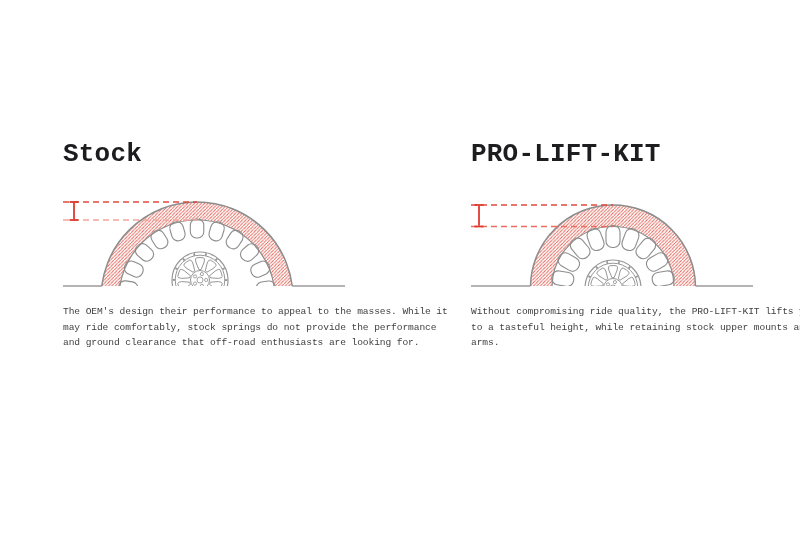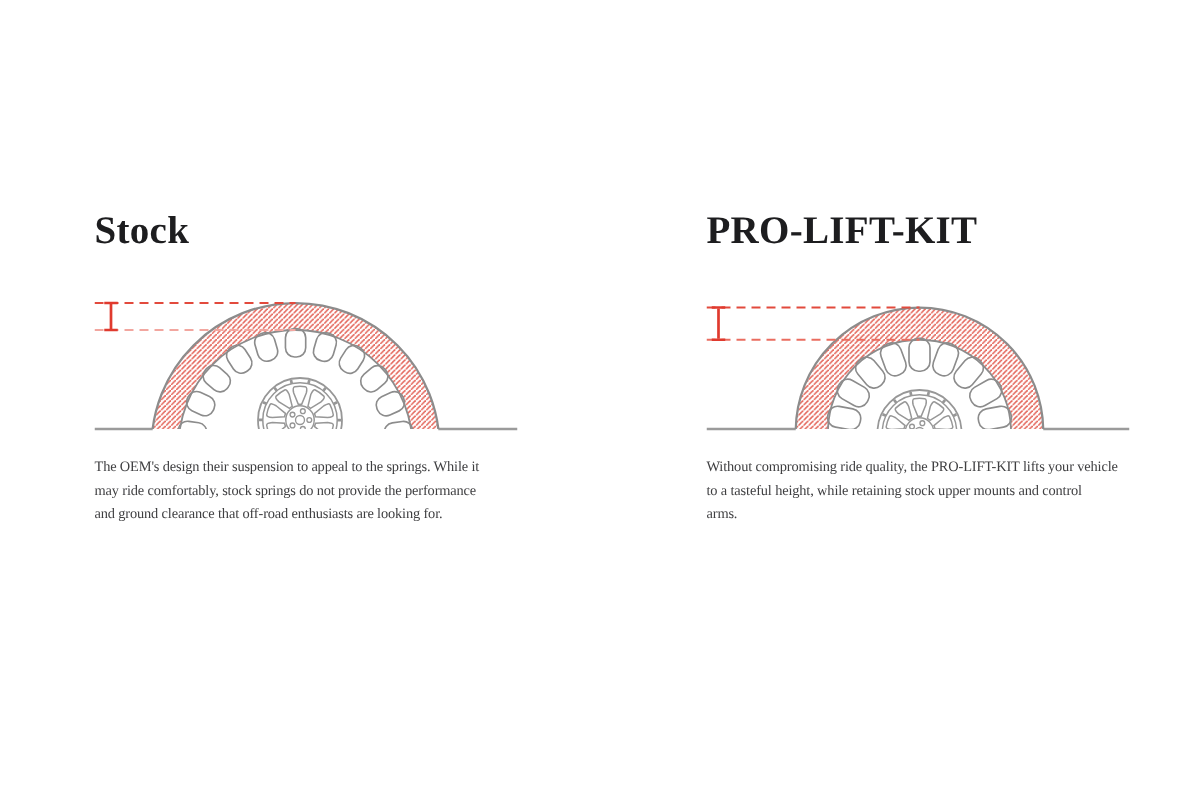--- a/index.html
+++ b/index.html
@@ -1,17 +1,17 @@
 <!DOCTYPE html>
 <html><head>
 <meta charset="utf-8">
 <style>
   html,body{margin:0;padding:0;background:#ffffff;}
   .canvas{position:relative;width:800px;height:510px;background:#ffffff;overflow:hidden;
-          font-family:Liberation Serif, serif;}
+          font-family:Liberation Mono, monospace;}
   .panel{position:absolute;top:0;width:320px;height:534px;}
   .panel h2{position:absolute;top:140px;left:0;margin:0;font-size:26px;line-height:28px;
             font-weight:700;color:#1d1d1f;letter-spacing:0.2px;}
   .panel .diagram{position:absolute;top:192px;left:0;}
   .panel .desc{position:absolute;top:304px;left:0;margin:0;font-size:9.6px;line-height:15.5px;
                letter-spacing:-0.1px;color:#3f3f41;white-space:pre;}
 </style>
 </head>
 <body>
 
@@ -98,21 +98,21 @@
           </g>
         </g>
         <line x1="0" y1="10" x2="134" y2="10" stroke="#e24a3d" stroke-width="1.4" stroke-dasharray="6 4"></line>
         <line x1="0" y1="28" x2="134" y2="28" stroke="#f2a69f" stroke-width="1.4" stroke-dasharray="6 4"></line>
         <g>
           <line x1="11" y1="10.7" x2="11" y2="27.3" stroke="#e03a2e" stroke-width="1.8"></line>
           <line x1="6.5" y1="10" x2="15.5" y2="10" stroke="#e03a2e" stroke-width="1.8"></line>
           <line x1="6.5" y1="28" x2="15.5" y2="28" stroke="#e03a2e" stroke-width="1.8"></line>
         </g>
       </svg>
-    <p class="desc">The OEM's design their suspension to appeal to the springs. While it
+    <p class="desc">The OEM's design their performance to appeal to the masses. While it
 may ride comfortably, stock springs do not provide the performance
 and ground clearance that off-road enthusiasts are looking for.</p>
   </section>
 
   <section class="panel" style="left:471px">
     <h2>PRO-LIFT-KIT</h2>
     <svg class="diagram" width="282" height="112" viewBox="0 0 282 112">
         <defs>
           <pattern id="hatch1" patternUnits="userSpaceOnUse" width="3.4" height="3.4">
             <path d="M-1,4.4 L4.4,-1" stroke="#e4675c" stroke-width="1.05" fill="none"></path>

